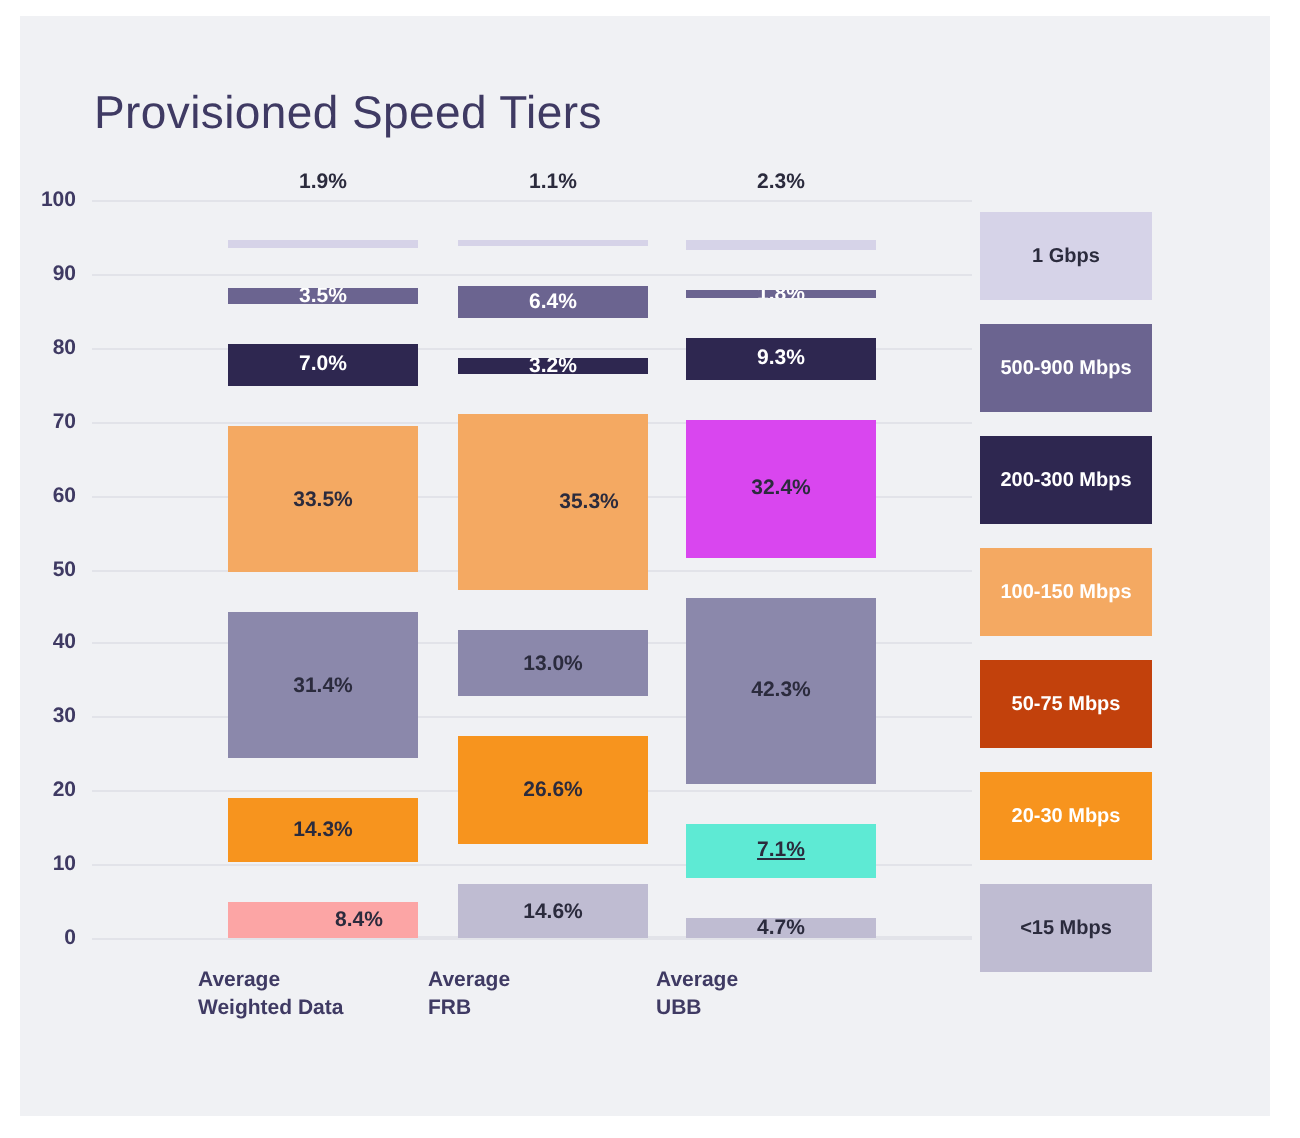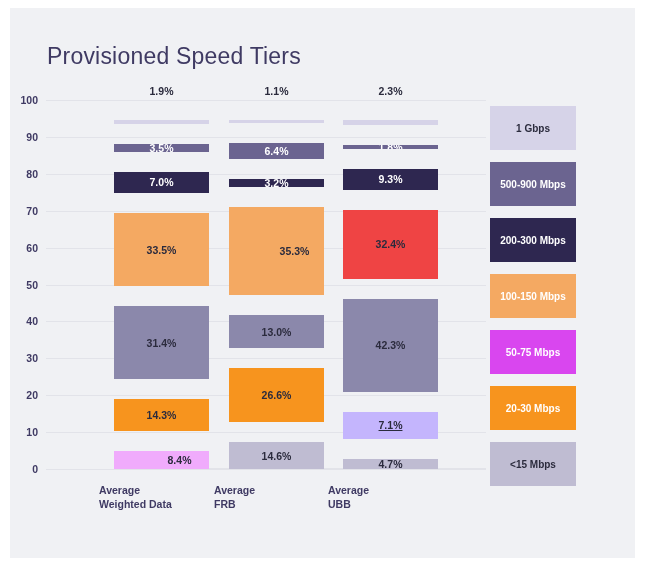--- a/index.html
+++ b/index.html
@@ -161,21 +161,21 @@
     <div id="axis-area">
       <div class="baseline"></div>
     <div class="bar-group" style="left: 0px; height: 369px;">
           <div class="bar">
             <div class="seg" style="height: 7.011px; background: rgb(214, 211, 232); color: rgb(43, 43, 61);"></div>
             <div class="seg" style="height: 12.915px; background: rgb(107, 100, 144); color: rgb(255, 255, 255);">3.5%</div>
             <div class="seg" style="height: 36px; background: rgb(46, 39, 80); color: rgb(255, 255, 255);">7.0%</div>
             <div class="seg" style="height: 123.615px; background: rgb(244, 169, 98); color: rgb(43, 43, 61);">33.5%</div>
             <div class="seg" style="height: 124px; background: rgb(139, 136, 171); color: rgb(43, 43, 61);">31.4%</div>
             <div class="seg" style="height: 52.767px; background: rgb(247, 148, 30); color: rgb(43, 43, 61);">14.3%</div>
-            <div class="seg" style="height: 30.996px; background: #f0abfc; color: rgb(43, 43, 61); padding-left: 36px;">8.4%</div>
+            <div class="seg" style="height: 30.996px; background: #fca5a5; color: rgb(43, 43, 61); padding-left: 36px;">8.4%</div>
           </div>
           <div class="outside-label" style="color: rgb(43, 43, 61);">1.9%</div>
           <div class="cat-label">Average<br>Weighted Data</div>
         </div>
         <div class="bar-group" style="left: 115px; height: 369px;">
           <div class="bar">
             <div class="seg" style="height: 4.059px; background: rgb(214, 211, 232); color: rgb(43, 43, 61);"></div>
             <div class="seg" style="height: 23.616px; background: rgb(107, 100, 144); color: rgb(255, 255, 255);">6.4%</div>
             <div class="seg" style="height: 11.808px; background: rgb(46, 39, 80); color: rgb(255, 255, 255);">3.2%</div>
             <div class="seg" style="height: 130.257px; background: rgb(244, 169, 98); color: rgb(43, 43, 61); padding-left: 36px;">35.3%</div>
@@ -184,34 +184,34 @@
             <div class="seg" style="height: 39px; background: rgb(191, 188, 210); color: rgb(43, 43, 61);">14.6%</div>
           </div>
           <div class="outside-label" style="color: rgb(43, 43, 61);">1.1%</div>
           <div class="cat-label">Average<br>FRB</div>
         </div>
         <div class="bar-group" style="left: 229px; height: 369px;">
           <div class="bar">
             <div class="seg" style="height: 8.487px; background: rgb(214, 211, 232); color: rgb(43, 43, 61);"></div>
             <div class="seg" style="height: 6.642px; background: rgb(107, 100, 144); color: rgb(255, 255, 255);">1.8%</div>
             <div class="seg" style="height: 34.317px; background: rgb(46, 39, 80); color: rgb(255, 255, 255);">9.3%</div>
-            <div class="seg" style="height: 115px; background: #ef4444; color: rgb(43, 43, 61);">32.4%</div>
+            <div class="seg" style="height: 115px; background: #d946ef; color: rgb(43, 43, 61);">32.4%</div>
             <div class="seg" style="height: 156.087px; background: rgb(139, 136, 171); color: rgb(43, 43, 61);">42.3%</div>
-            <div class="seg" style="height: 44px; background: #c4b5fd; color: rgb(43, 43, 61); text-decoration: underline;">7.1%</div>
+            <div class="seg" style="height: 44px; background: #5eead4; color: rgb(43, 43, 61); text-decoration: underline;">7.1%</div>
             <div class="seg" style="height: 17.343px; background: rgb(191, 188, 210); color: rgb(43, 43, 61);">4.7%</div>
           </div>
           <div class="outside-label" style="color: rgb(43, 43, 61);">2.3%</div>
           <div class="cat-label">Average<br>UBB</div>
         </div>
       </div>
   </div>
 
   <div id="legend">
       <div class="legend-item" style="background: rgb(214, 211, 232); color: rgb(43, 43, 61);">1 Gbps</div>
       <div class="legend-item" style="background: rgb(107, 100, 144); color: rgb(255, 255, 255);">500-900 Mbps</div>
       <div class="legend-item" style="background: rgb(46, 39, 80); color: rgb(255, 255, 255);">200-300 Mbps</div>
       <div class="legend-item" style="background: rgb(244, 169, 98); color: rgb(255, 255, 255); margin-top: 10px;">100-150 Mbps</div>
-      <div class="legend-item" style="background: #d946ef; color: rgb(255, 255, 255);">50-75 Mbps</div>
+      <div class="legend-item" style="background: #c2410c; color: rgb(255, 255, 255);">50-75 Mbps</div>
       <div class="legend-item" style="background: rgb(247, 148, 30); color: rgb(255, 255, 255);">20-30 Mbps</div>
       <div class="legend-item" style="background: rgb(191, 188, 210); color: rgb(43, 43, 61);">&lt;15 Mbps</div>
     </div>
 
 </div>
 
 </body></html>

